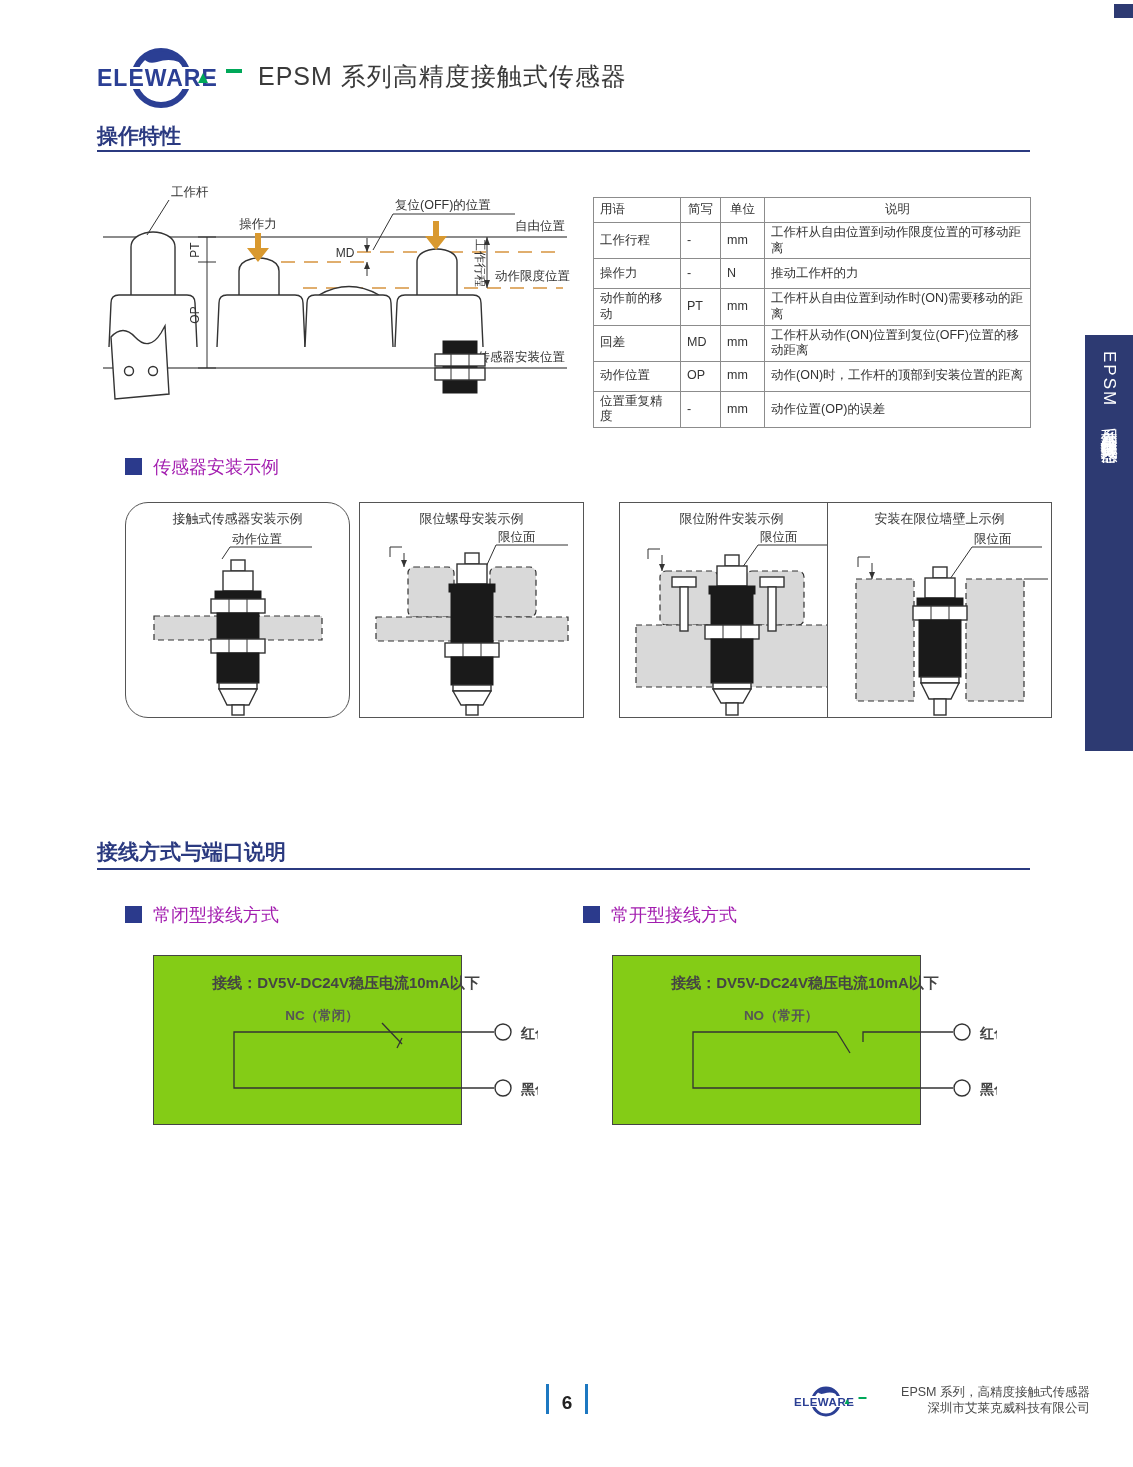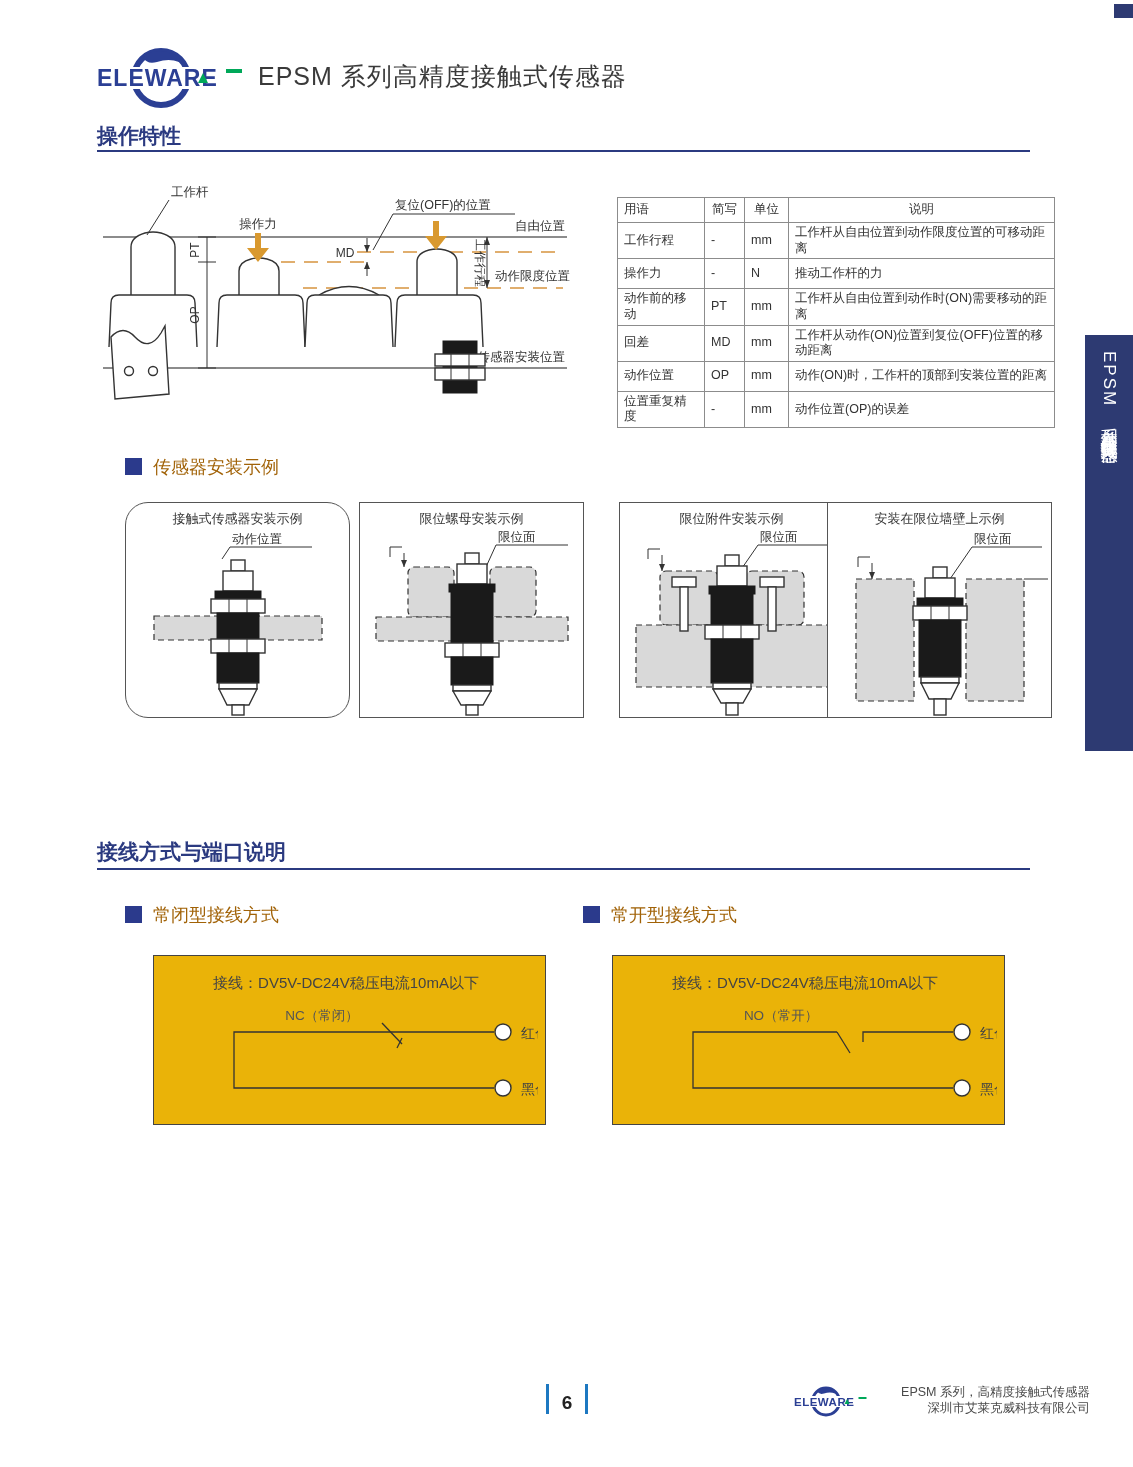--- a/index.html
+++ b/index.html
@@ -2,35 +2,35 @@
 <html><head>
 <meta charset="utf-8">
 <style>
   html,body{margin:0;padding:0;background:#e8e8e8;}
   .page{position:relative;width:1133px;height:1467px;background:#ffffff;overflow:hidden;
         font-family:"Liberation Sans", sans-serif;color:#333;margin:0 auto;}
   .abs{position:absolute;}
   .sec-title{font-size:21px;font-weight:bold;color:#2b3a80;}
   .sec-rule{height:2px;background:#2b3a80;}
   .bullet{width:17px;height:17px;background:#2b3a8c;}
-  .sub-title{font-size:18px;color:#a16207;}
+  .sub-title{font-size:18px;color:#a21caf;}
   .doc-title{font-size:25px;color:#3a3a3a;font-weight:500;letter-spacing:1px;}
   
-  table.term{border-collapse:collapse;table-layout:fixed;width:437px;margin-left:24px;}
+  table.term{border-collapse:collapse;table-layout:fixed;width:437px;}
   table.term th, table.term td{border:1px solid #8c8c8c;font-size:12.5px;color:#333;
         padding:2px 6px;font-weight:normal;line-height:1.25;}
   table.term th{height:20px;}
   table.term td{height:25px;}
   .c-center{}
   .c-left{text-align:left;}
   
   .exbox{position:absolute;width:225px;height:216px;border:1.5px solid #555;background:#fff;box-sizing:border-box;}
   .exbox .bt{position:absolute;top:7px;left:0;width:100%;text-align:center;font-size:13px;color:#333;}
   
-  .wirebox{position:absolute;width:393px;height:170px;border:1.5px solid #444;background:#eab308;box-sizing:border-box;}
+  .wirebox{position:absolute;width:309px;height:170px;border:1.5px solid #444;background:#84cc16;box-sizing:border-box;font-weight:bold;}
   
   .ln{stroke:#333;stroke-width:1.3;fill:none;}
   .thin{stroke:#333;stroke-width:1;fill:none;}
   .dln{stroke:#666;stroke-width:1.4;fill:none;}
   .wfill{fill:#ffffff;stroke:#333;stroke-width:1.4;}
   .blk{fill:#1a1a1a;stroke:#1a1a1a;}
   .gry{fill:#d9d9d9;stroke:#333;stroke-width:1.2;stroke-dasharray:6 4;}
   .odash{stroke:#e0ae6e;stroke-width:2;fill:none;stroke-dasharray:14 9;}
   .orange{fill:#d9992f;}
   .svgtxt{font-family:"Liberation Sans",sans-serif;font-size:12.5px;fill:#333;}

